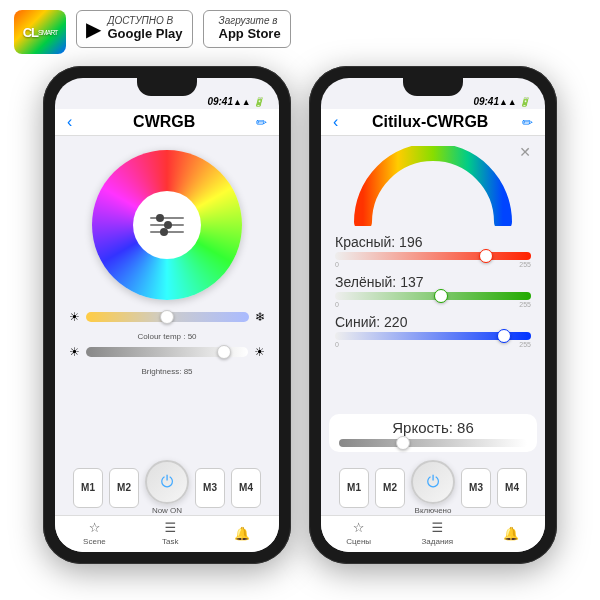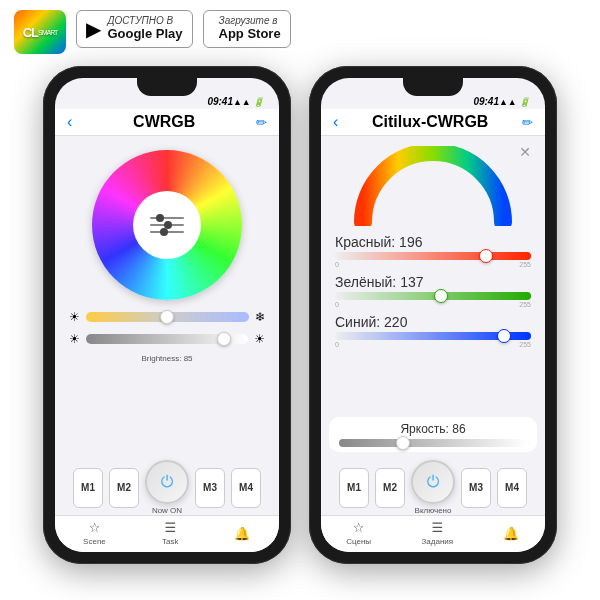--- a/index.html
+++ b/index.html
@@ -349,21 +349,21 @@
     }
     .red-track { background: linear-gradient(to right, #eee, #ff2200); }
     .green-track { background: linear-gradient(to right, #eee, #22aa00); }
     .blue-track { background: linear-gradient(to right, #eee, #0033ff); }
 
     .brightness-section {
       background: white;
       margin: 0 8px;
       border-radius: 10px;
       padding: 5px 10px;
-      font-size: 12px;
+      font-size: 15px;
       color: #333;
       text-align: center;
       margin-bottom: 4px;
     }
     .brightness-bar {
       width: 100%;
       height: 8px;
       background: linear-gradient(to right, #888, #fff);
       border-radius: 4px;
       margin-top: 3px;
@@ -432,20 +432,21 @@
 
       <div class="sliders-section">
 
         <div class="slider-row">
           <span class="slider-icon">☀</span>
           <div class="slider-track color-temp-track">
             <div class="slider-thumb" style="left: calc(50% - 7px)"></div>
           </div>
           <span class="slider-icon">❄</span>
         </div>
+        <div class="slider-label">Colour temp : 50</div>
 
         <div class="slider-row">
           <span class="slider-icon">☀</span>
           <div class="slider-track brightness-track">
             <div class="slider-thumb" style="left: calc(85% - 7px)"></div>
           </div>
           <span class="slider-icon">☀</span>
         </div>
         <div class="slider-label">Brightness: 85</div>
       </div>

